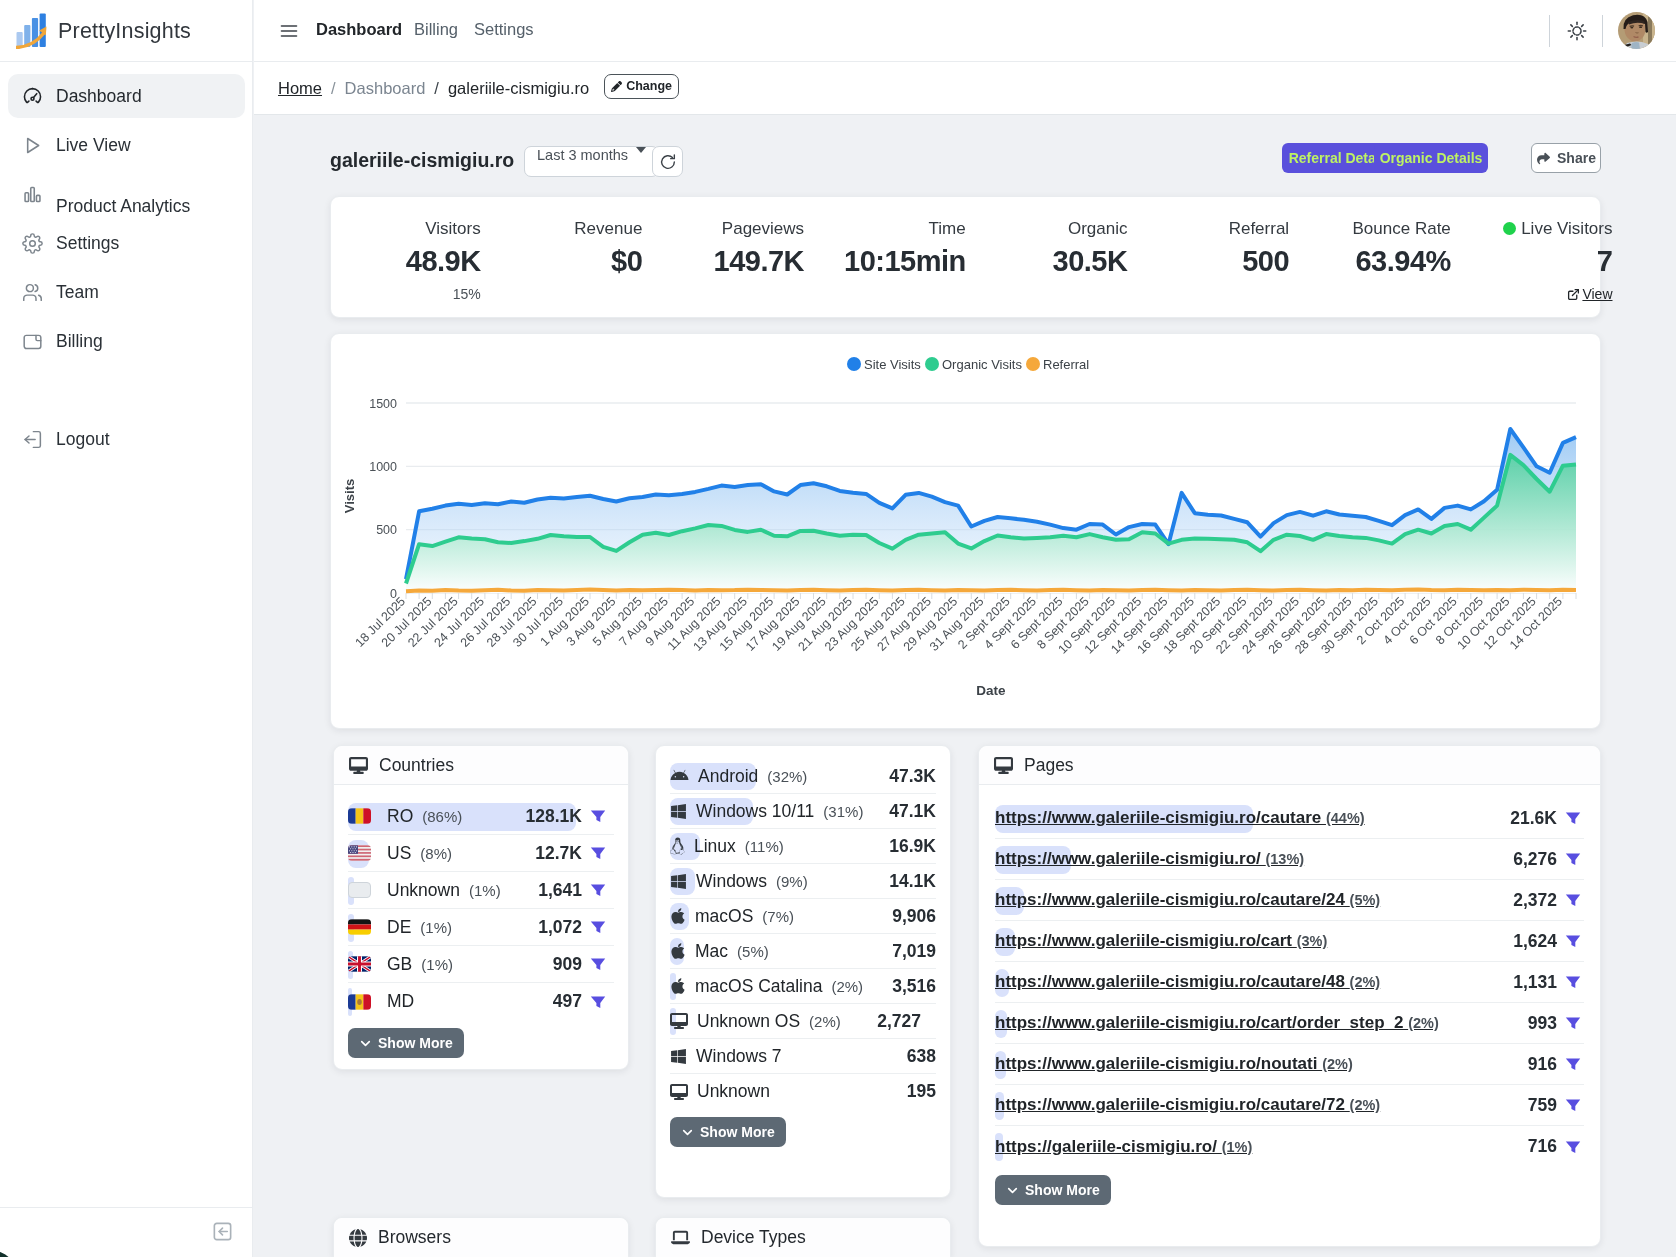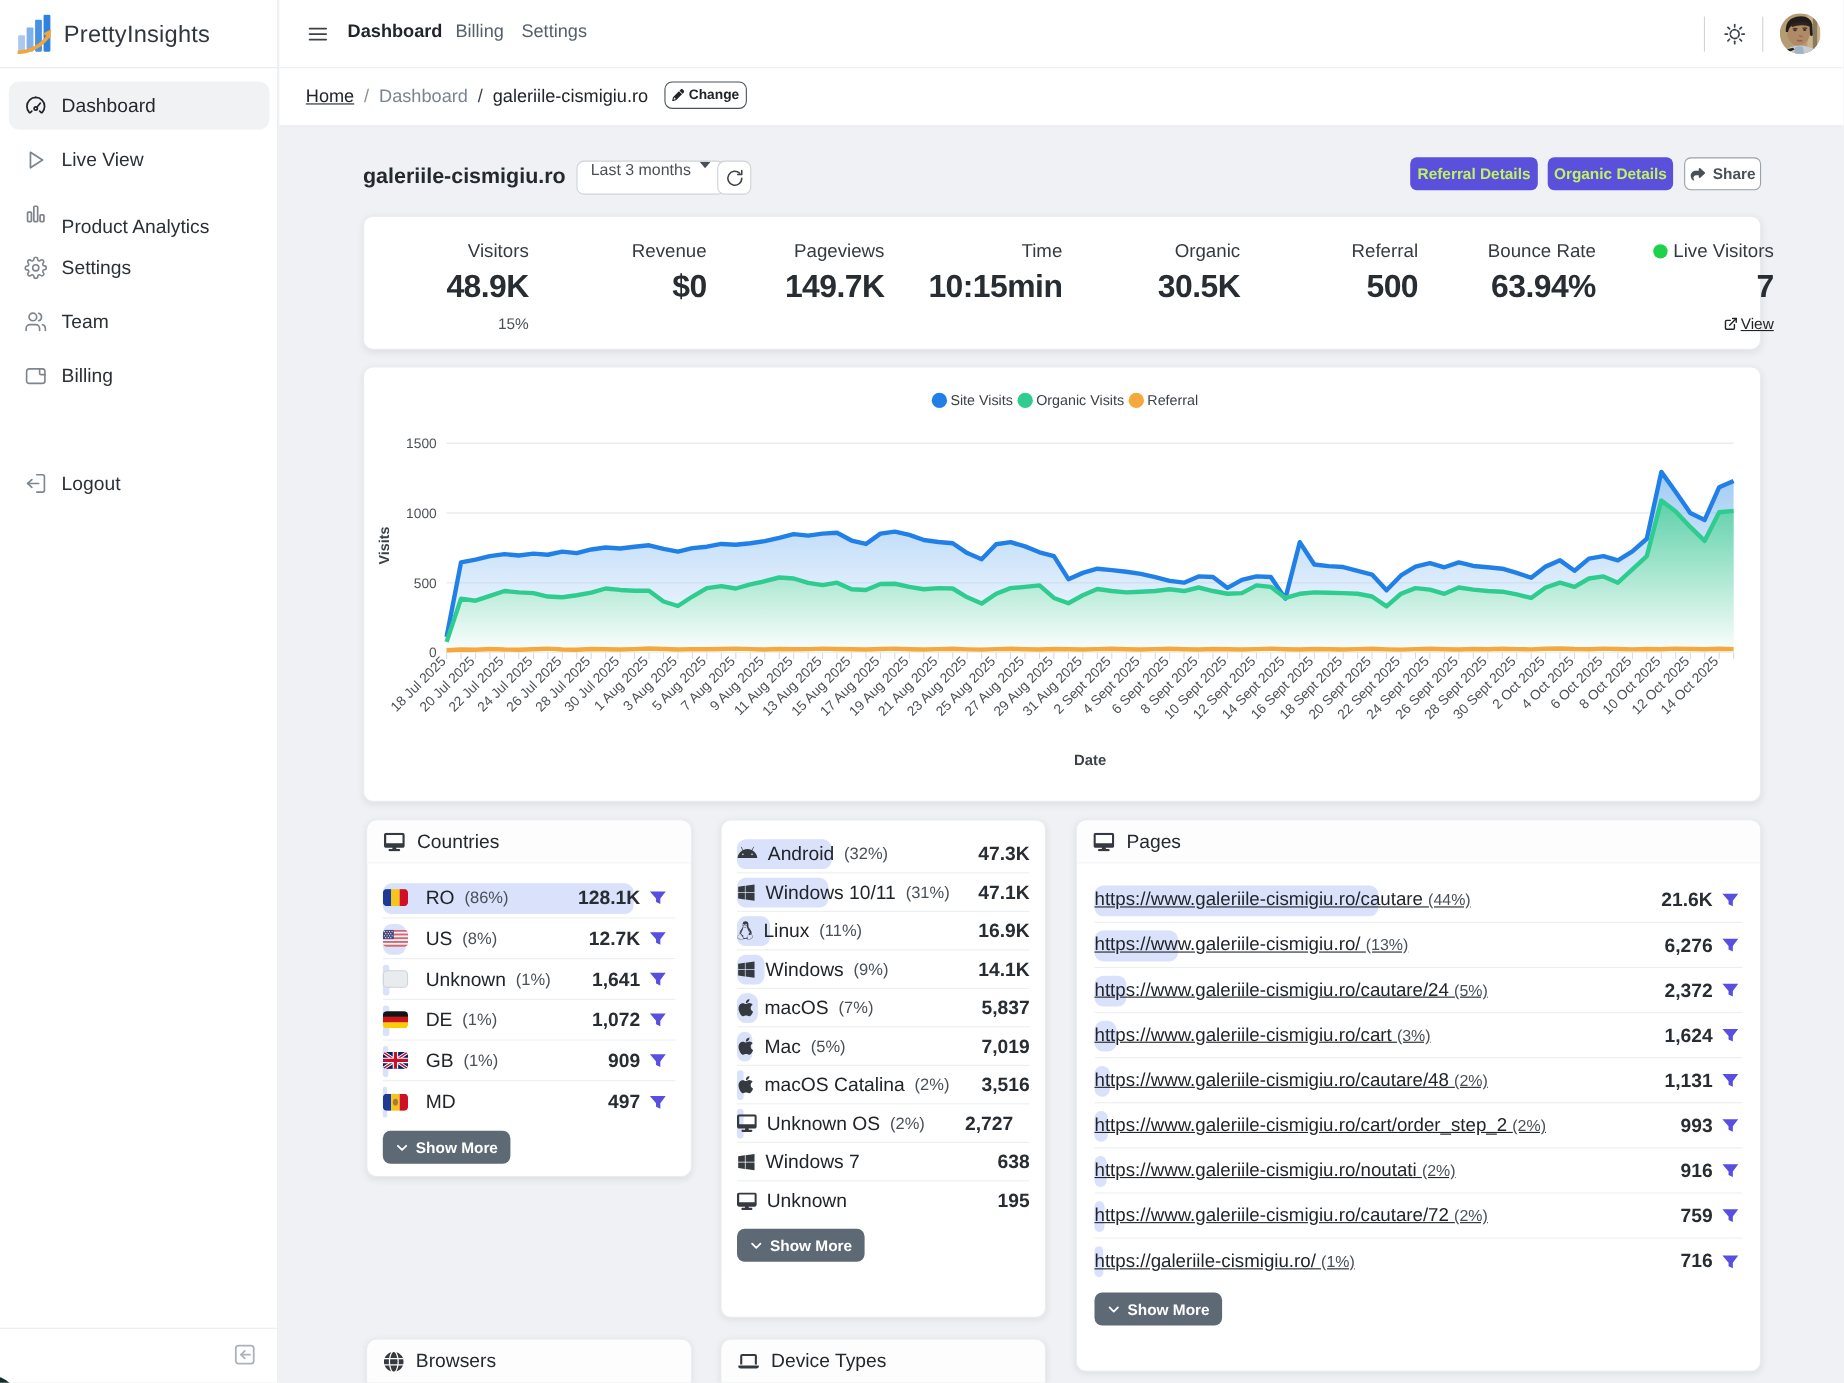--- a/index.html
+++ b/index.html
@@ -60,21 +60,21 @@
 .row .ct { position:relative; display:flex; align-items:center; gap:9px; font-size:17.5px; color:#212529; flex:1; }
 .row .pc { color:#495057; font-size:15px; }
 .row .vv { position:relative; font-size:17.5px; font-weight:bold; color:#272d33; margin-right:8px; }
 .flag { width:23px; height:16px; border-radius:4px; overflow:hidden; flex:0 0 auto; margin-right:7px; }
 .flag svg { width:23px; height:16px; display:block; }
 .smbtn { display:inline-flex; align-items:center; gap:6px; background:#5d6974; color:#fff; font-size:14px; font-weight:bold; border-radius:7px; padding:7px 11px; margin:8px 0 0 0; }
 
 .prow { position:relative; height:41px; display:flex; align-items:center; border-bottom:1px solid #eceff1; }
 .prow:last-child { border-bottom:none; }
 .prow .bar { top:6.5px; height:28px; }
-.prow a { position:relative; font-size:17px; color:#212529; text-decoration:underline; }
+.prow a { position:relative; font-size:17px; color:#212529; text-decoration:underline;font-weight:bold; }
 .prow a .pc2 { font-size:14.5px; color:#495057; }
 .prow .vv { position:relative; margin-left:auto; font-size:17.5px; font-weight:bold; color:#272d33; margin-right:8px;}
 #chatdot { position:absolute; left:-30px; top:1251px; width:46px; height:46px; border-radius:50%; background:#12312b; }
 </style>
 </head>
 <body>
 <div id="sidebar">
   <div id="logo">
     <svg width="34" height="36" viewBox="0 0 34 36">
       <rect x="0.5" y="19" width="6.2" height="15" rx="1" fill="#abc9f0"></rect>
@@ -209,21 +209,21 @@
 <div id="range">Last 3 months <svg width="10" height="6" viewBox="0 0 10 6">
       <path d="M0 0h10L5 6z" fill="#495057"></path>
     </svg></div>
 <div id="refresh">
     <svg width="16" height="16" viewBox="0 0 24 24" fill="none" stroke="#3c4248" stroke-width="2.1" stroke-linecap="round" stroke-linejoin="round">
       <path d="M21.5 12a9.5 9.5 0 1 1-2.8-6.7"></path>
       <polyline points="21.5 1.5 21.5 7 16 7" fill="none"></polyline>
     </svg>
   </div>
 <div class="pbtn" style="left:1282px; width:116px;">Referral Details</div>
-<div class="pbtn" style="left:1407px; width:114px;">Organic Details</div>
+<div class="pbtn" style="left:1374px; width:114px;">Organic Details</div>
 <div id="share"><svg width="15" height="13" viewBox="0 0 512 512" fill="#495057">
       <path d="M307 34.8c-11.5 5.1-19 16.6-19 29.2v64H176C78.8 128 0 206.8 0 304C0 417.3 81.5 467.9 100.2 478.1c2.5 1.4 5.3 1.9 8.1 1.9c10.9 0 19.7-8.9 19.7-19.7c0-7.5-4.3-14.4-9.8-19.5C108.8 431.9 96 414.4 96 384c0-53 43-96 96-96h96v64c0 12.6 7.4 24.1 19 29.2s25 3 34.4-5.4l160-144c6.7-6.1 10.6-14.7 10.6-23.8s-3.8-17.7-10.6-23.8l-160-144c-9.4-8.5-22.9-10.6-34.4-5.4z"></path>
     </svg>Share</div>
 
 <div class="card" id="stats">
   <div class="stat">
       <div class="lb">Visitors</div>
       <div class="vl">48.9K</div>
       <div class="sub">15%</div>
     </div>
@@ -618,21 +618,21 @@
       </div>
     <div class="row">
         <div class="bar" style="width:19px;"></div>
         <div class="ct">
           <svg width="16" height="18" viewBox="0 0 384 512" fill="#343a40" style="flex:0 0 auto;">
             <path d="M318.7 268.7c-.2-36.7 16.4-64.4 50-84.8-18.8-26.9-47.2-41.7-84.7-44.6-35.5-2.7-74.3 20.7-88.5 20.7-15 0-49.4-19.7-76.4-19.7C63.3 141.2 4 184.8 4 273.5q0 39.3 14.4 81.2c12.8 36.7 59 126.7 107.2 125.2 25.2-.6 43-17.9 75.8-17.9 31.8 0 48.3 17.9 76.4 17.9 48.6-.7 90.4-82.5 102.6-119.3-65.2-30.7-61.7-90-61.7-91.9zm-56.6-164.2c27.3-32.4 24.8-61.9 24-72.5-24.1 1.4-52 16.4-67.9 34.9-17.5 19.8-27.8 44.3-25.6 71.9 26.1 2 49.9-11.4 69.5-34.3z"></path>
           </svg>
           <span>macOS</span>
           <span class="pc">(7%)</span>
         </div>
-        <span class="vv" style="margin-right:0;">5,837</span>
+        <span class="vv" style="margin-right:0;">9,906</span>
       </div>
     <div class="row">
         <div class="bar" style="width:14px;"></div>
         <div class="ct">
           <svg width="16" height="18" viewBox="0 0 384 512" fill="#343a40" style="flex:0 0 auto;">
             <path d="M318.7 268.7c-.2-36.7 16.4-64.4 50-84.8-18.8-26.9-47.2-41.7-84.7-44.6-35.5-2.7-74.3 20.7-88.5 20.7-15 0-49.4-19.7-76.4-19.7C63.3 141.2 4 184.8 4 273.5q0 39.3 14.4 81.2c12.8 36.7 59 126.7 107.2 125.2 25.2-.6 43-17.9 75.8-17.9 31.8 0 48.3 17.9 76.4 17.9 48.6-.7 90.4-82.5 102.6-119.3-65.2-30.7-61.7-90-61.7-91.9zm-56.6-164.2c27.3-32.4 24.8-61.9 24-72.5-24.1 1.4-52 16.4-67.9 34.9-17.5 19.8-27.8 44.3-25.6 71.9 26.1 2 49.9-11.4 69.5-34.3z"></path>
           </svg>
           <span>Mac</span>
           <span class="pc">(5%)</span>
         </div>

